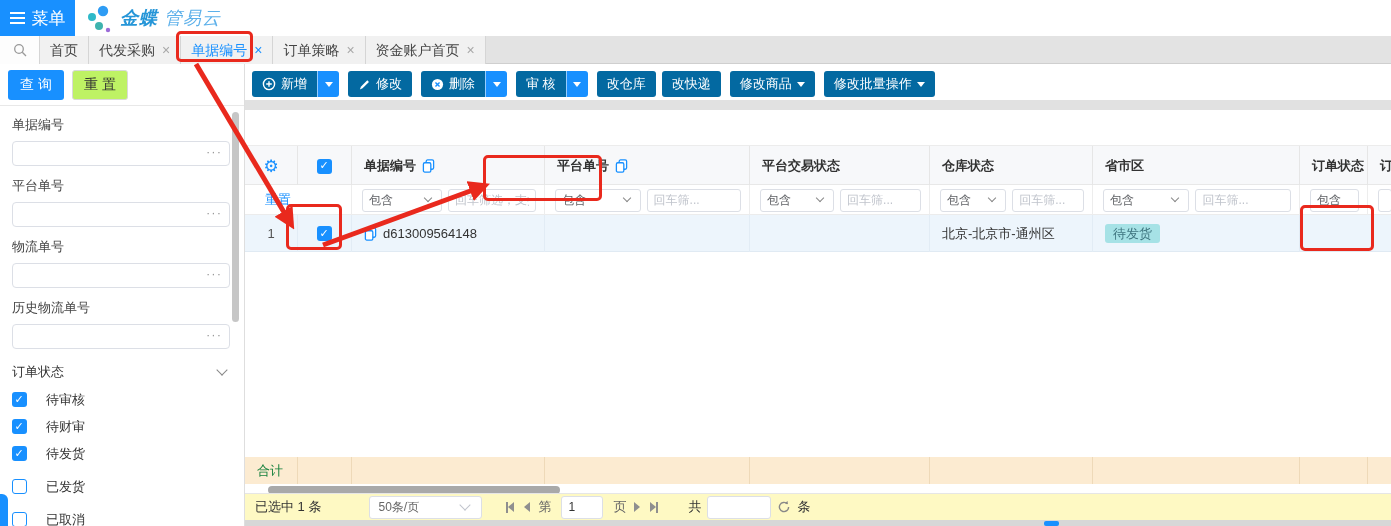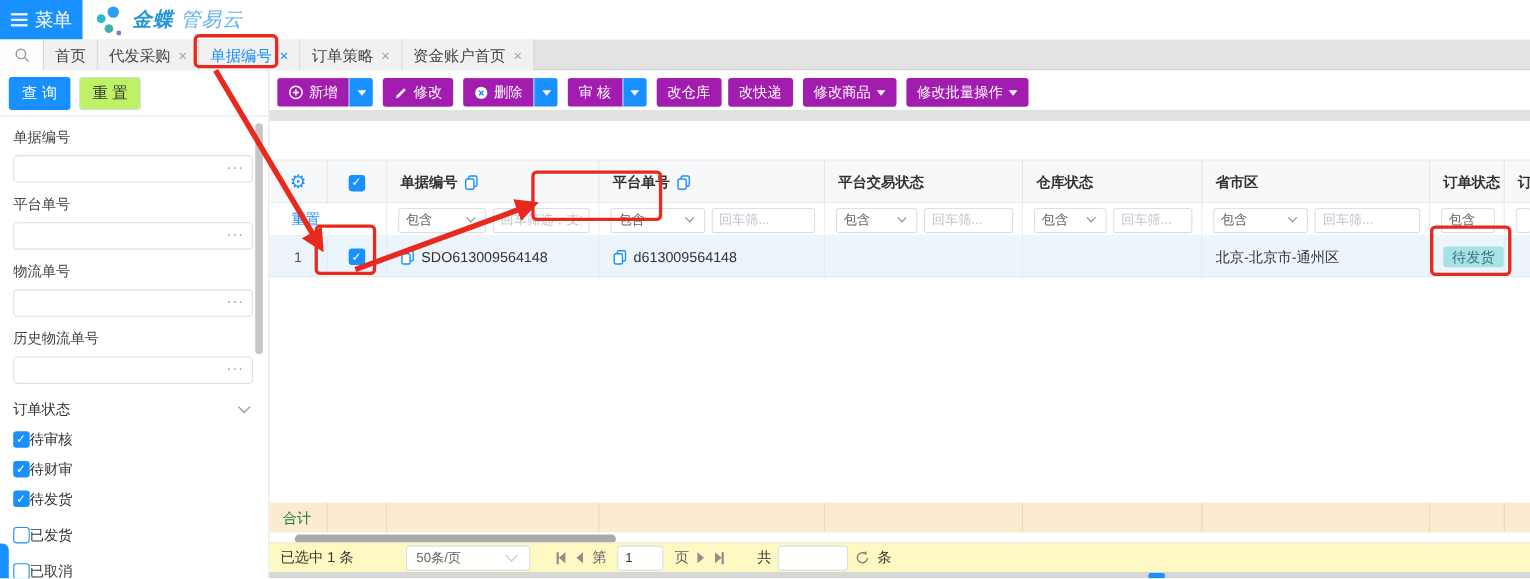--- a/index.html
+++ b/index.html
@@ -35,33 +35,33 @@
   .btn-reset { width:56px; height:30px; background:#bef264; color:#333; border:1px solid #d9d9d9; border-radius:3px; font-size:14px; cursor:pointer; }
   .side-fields { padding:10px 14px 0 12px; }
   .field { margin-bottom:11px; }
   .field-label { font-size:13px; color:#444; margin-bottom:7px; }
   .sinput { position:relative; height:25px; border:1px solid #dcdfe6; border-radius:4px; background:#fff; cursor:text; }
   .ellipsis-icon { position:absolute; right:7px; top:2px; color:#999; font-size:13px; letter-spacing:1px; }
   .ellipsis-icon::before { content:"···"; }
   .section-head { display:flex; align-items:center; justify-content:space-between; font-size:13px; color:#333; margin:14px 0 8px 0; cursor:pointer; }
   .chev { width:8px; height:8px; border-right:1.5px solid #888; border-bottom:1.5px solid #888; display:inline-block; margin-right:4px; }
   .chev.down { transform:rotate(45deg); margin-top:-4px; }
-  .chk-row { display:flex; align-items:center; gap:0; height:21px; margin-bottom:6px; font-size:13px; color:#333; }
+  .chk-row { display:flex; align-items:center; gap:19px; height:21px; margin-bottom:6px; font-size:13px; color:#333; }
   .chk-row.gap { margin-top:12px; }
   .cb { width:15px; height:15px; border-radius:3px; flex:0 0 15px; position:relative; cursor:pointer; }
   .cb.checked { background:#1890ff; }
   .cb.checked::after { content:"✓"; position:absolute; left:2.5px; top:0.5px; color:#fff; font-size:11px; font-weight:bold; }
   .cb.un { background:#fff; border:1px solid #1890ff; }
   .side-scrollthumb { position:absolute; right:5px; top:48px; width:7px; height:210px; background:#c6c6c6; border-radius:4px; }
   .panel-handle { position:absolute; left:0; top:430px; width:8px; height:67px; background:#1890ff; border-radius:0 6px 6px 0; cursor:pointer; }
 
   
   .toolbar { position:absolute; left:245px; top:64px; right:0; height:36px; background:#fff; }
   .tb-row { position:absolute; left:7px; top:7px; display:flex; align-items:stretch; }
-  .tbtn { background:#a21caf; color:#fff; border:none; border-radius:3px; height:26px; font-size:13px;
+  .tbtn { background:#0369a1; color:#fff; border:none; border-radius:3px; height:26px; font-size:13px;
     display:flex; align-items:center; padding:0 10px; gap:5px; cursor:pointer; white-space:nowrap; }
   .tbtn-split { display:flex; border-radius:3px; overflow:hidden; }
   .tbtn-split .main { border-radius:0; }
   .tbtn-split .drop { width:22px; background:#1890ff; border-left:1px solid rgba(255,255,255,.55); display:flex; align-items:center; justify-content:center; cursor:pointer; }
   .caret-down { width:0; height:0; border:4px solid transparent; border-top:5px solid #fff; margin-top:4px; }
   .tb-gap { width:9px; }
 
   .gray-band { position:absolute; left:245px; top:100px; right:0; height:10px; background:#e1e1e1; }
 
   
@@ -395,27 +395,20 @@
       <div class="fc" style="border-right:none">
         <span class="op-box" style="flex:1"></span>
       </div>
     </div>
 
     <div class="drow tgrid">
       <div class="td center">1</div>
       <div class="td center">
           <span class="cb checked"></span>
         </div>
-      <div class="td">
-        <svg class="copy-icon" width="13" height="14" viewBox="0 0 14 15">
-          <rect x="4.5" y="1" width="8" height="10" rx="1.5" fill="#fff" stroke="#1890ff" stroke-width="1.4"></rect>
-          <rect x="1.5" y="4" width="8" height="10" rx="1.5" fill="#fff" stroke="#1890ff" stroke-width="1.4"></rect>
-        </svg>
-        <span>SDO613009564148</span>
-      </div>
       <div class="td">
         <svg class="copy-icon" width="13" height="14" viewBox="0 0 14 15">
           <rect x="4.5" y="1" width="8" height="10" rx="1.5" fill="#fff" stroke="#1890ff" stroke-width="1.4"></rect>
           <rect x="1.5" y="4" width="8" height="10" rx="1.5" fill="#fff" stroke="#1890ff" stroke-width="1.4"></rect>
         </svg>
         <span>d613009564148</span>
       </div>
       <div class="td"></div>
       <div class="td"></div>
       <div class="td">北京-北京市-通州区</div>

